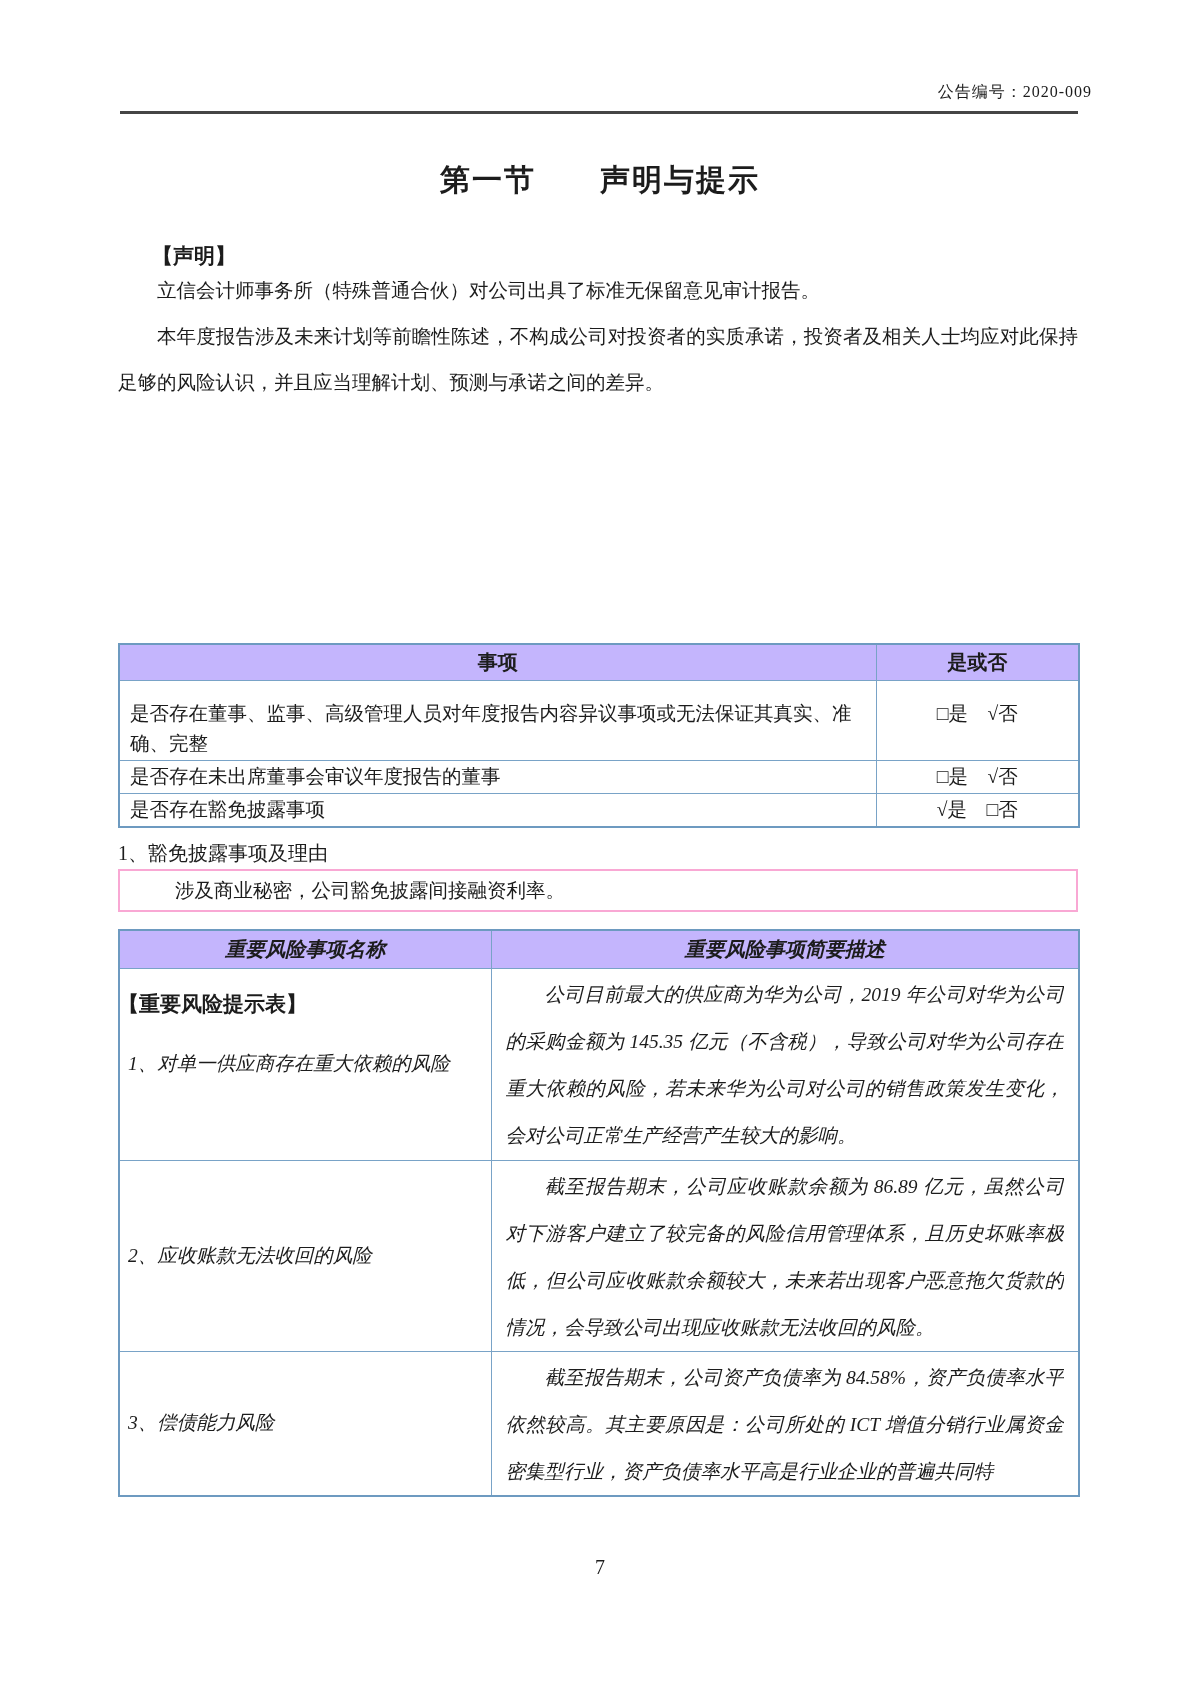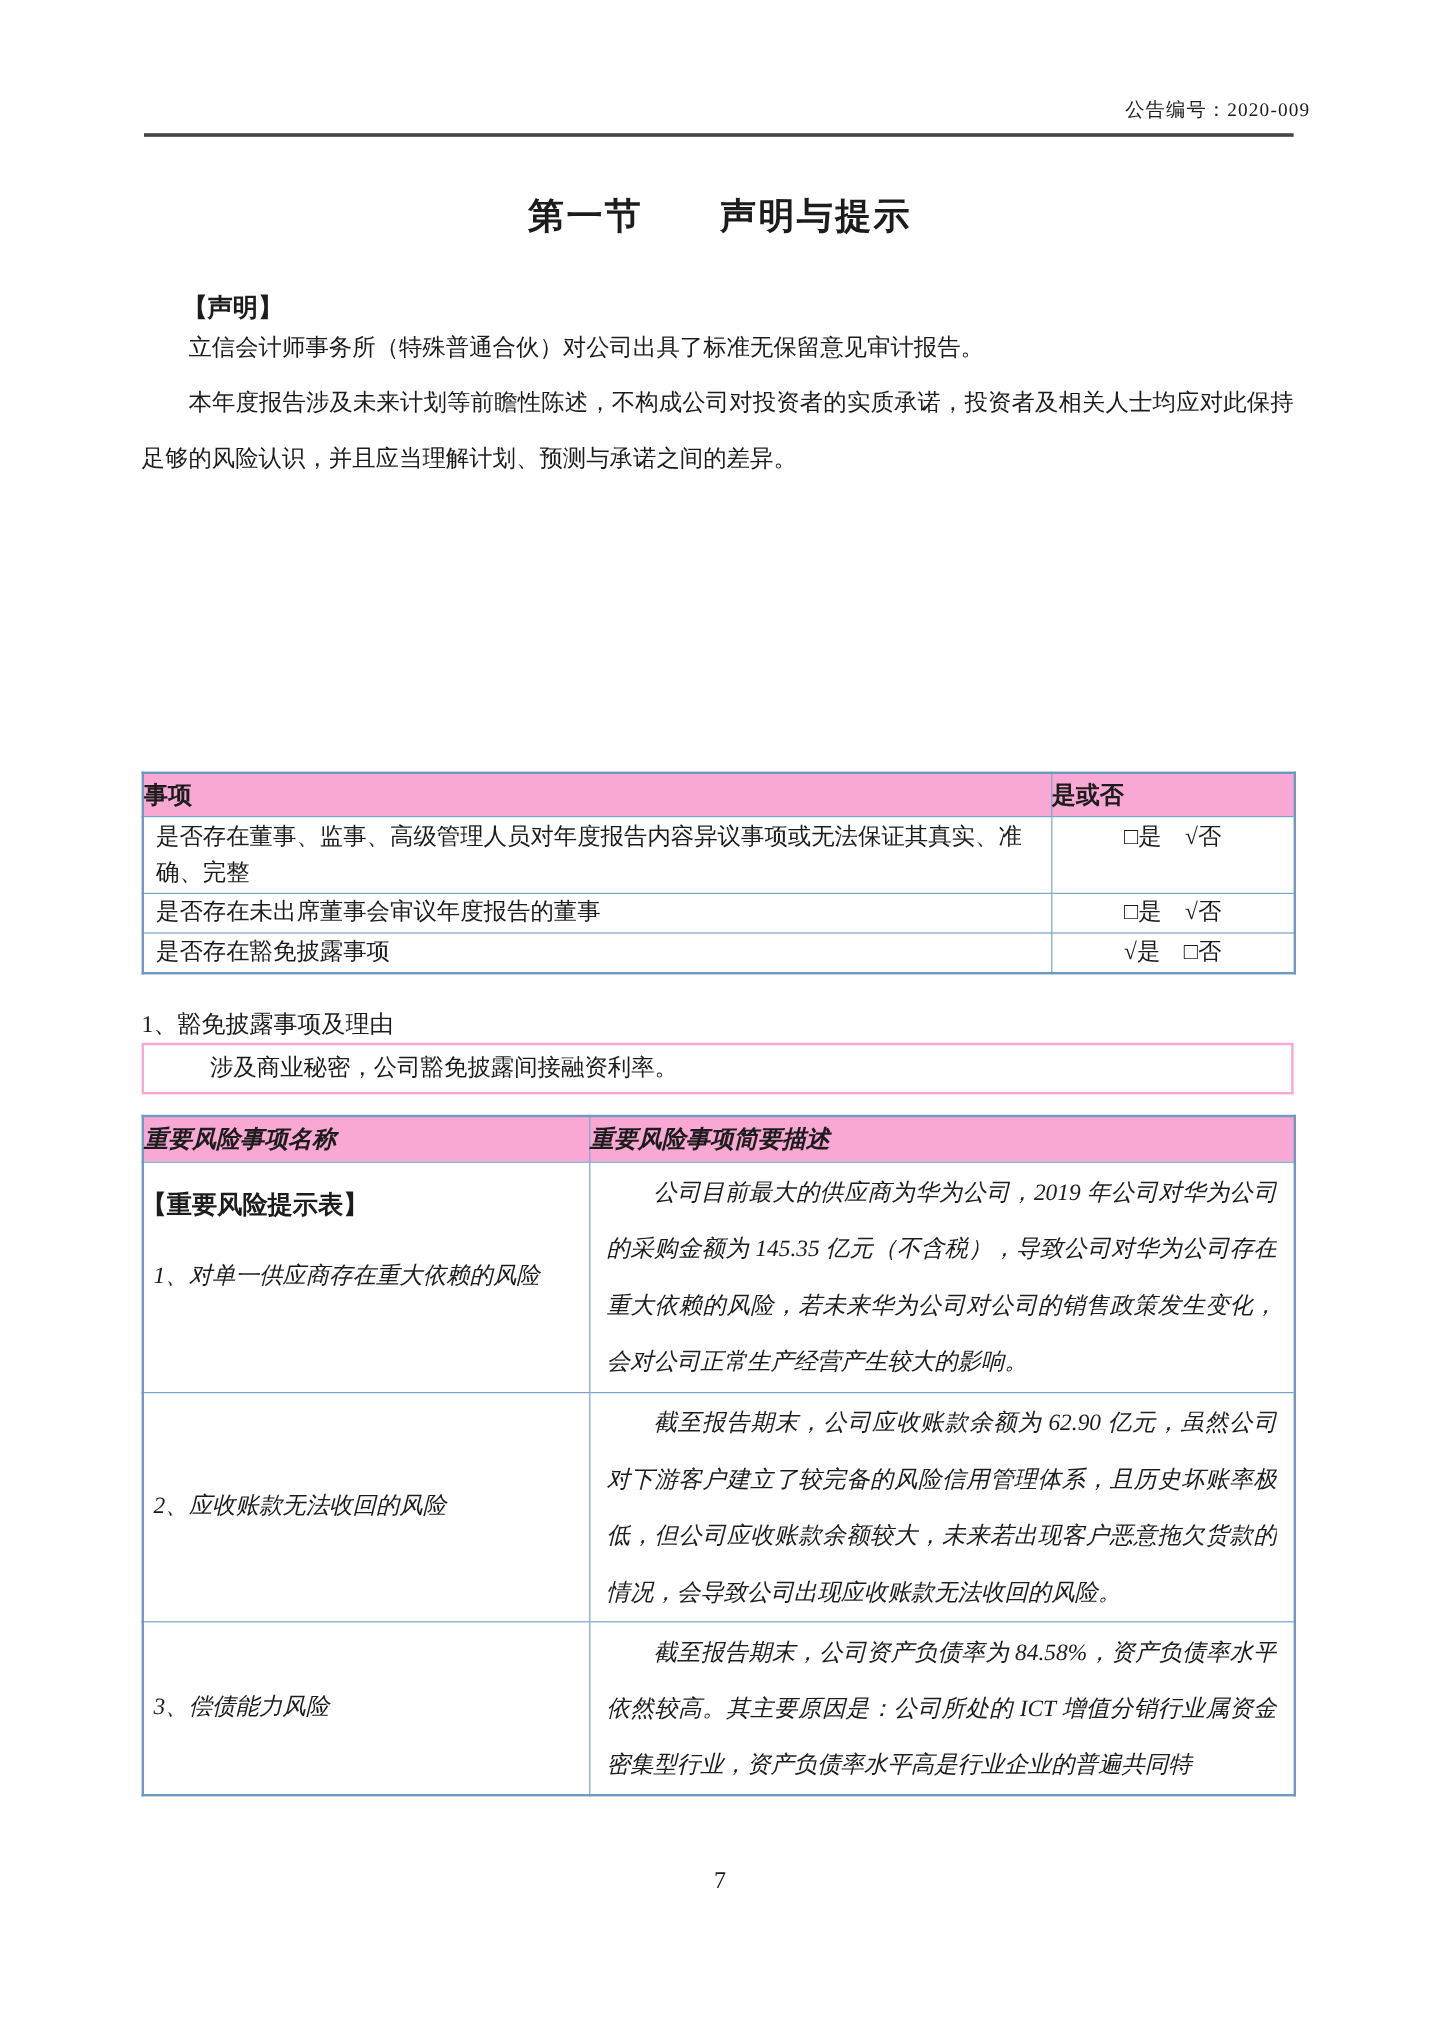--- a/index.html
+++ b/index.html
@@ -64,31 +64,31 @@
 
   table {
     border-collapse: collapse;
     table-layout: fixed;
     width: 960px;
     font-size: 19.5px;
   }
   table, th, td { border: 1px solid #79a3c7; }
   table { border: 2px solid #6d9ac0; }
   th {
-    background: #f9a8d4;
+    background: #c4b5fd;
     font-weight: bold;
     font-size: 20px;
-    text-align: left;
+    text-align: center;
   }
 
   .matters-table { position: absolute; top: 643px; left: 118px; }
   .matters-table th { height: 36px; }
   .matters-table td { padding: 1px 10px; line-height: 30px; }
   .matters-table .ans { text-align: center; padding: 1px 2px; }
-  .matters-table .r1 td { height: 64px; vertical-align: top; padding-top: 2px; }
+  .matters-table .r1 td { height: 64px; vertical-align: top; padding-top: 18px; }
   .matters-table .r2 td { height: 31px; }
   .matters-table .r3 td { height: 29px; }
 
   .exemption-label {
     position: absolute;
     top: 840px;
     left: 118px;
     font-size: 20px;
   }
 
@@ -202,21 +202,21 @@
     </tr>
     <tr class="rr1">
       <td class="name-cell">1、对单一供应商存在重大依赖的风险</td>
       <td class="desc-cell">
         <div class="desc">公司目前最大的供应商为华为公司，2019 年公司对华为公司的采购金额为 145.35 亿元（不含税），导致公司对华为公司存在重大依赖的风险，若未来华为公司对公司的销售政策发生变化，会对公司正常生产经营产生较大的影响。</div>
       </td>
     </tr>
     <tr class="rr2">
       <td class="name-cell">2、应收账款无法收回的风险</td>
       <td class="desc-cell">
-        <div class="desc">截至报告期末，公司应收账款余额为 62.90 亿元，虽然公司对下游客户建立了较完备的风险信用管理体系，且历史坏账率极低，但公司应收账款余额较大，未来若出现客户恶意拖欠货款的情况，会导致公司出现应收账款无法收回的风险。</div>
+        <div class="desc">截至报告期末，公司应收账款余额为 86.89 亿元，虽然公司对下游客户建立了较完备的风险信用管理体系，且历史坏账率极低，但公司应收账款余额较大，未来若出现客户恶意拖欠货款的情况，会导致公司出现应收账款无法收回的风险。</div>
       </td>
     </tr>
     <tr class="rr3">
       <td class="name-cell">3、偿债能力风险</td>
       <td class="desc-cell">
         <div class="desc">截至报告期末，公司资产负债率为 84.58%，资产负债率水平依然较高。其主要原因是：公司所处的 ICT 增值分销行业属资金密集型行业，资产负债率水平高是行业企业的普遍共同特</div>
       </td>
     </tr>
   </tbody>
     </table>

